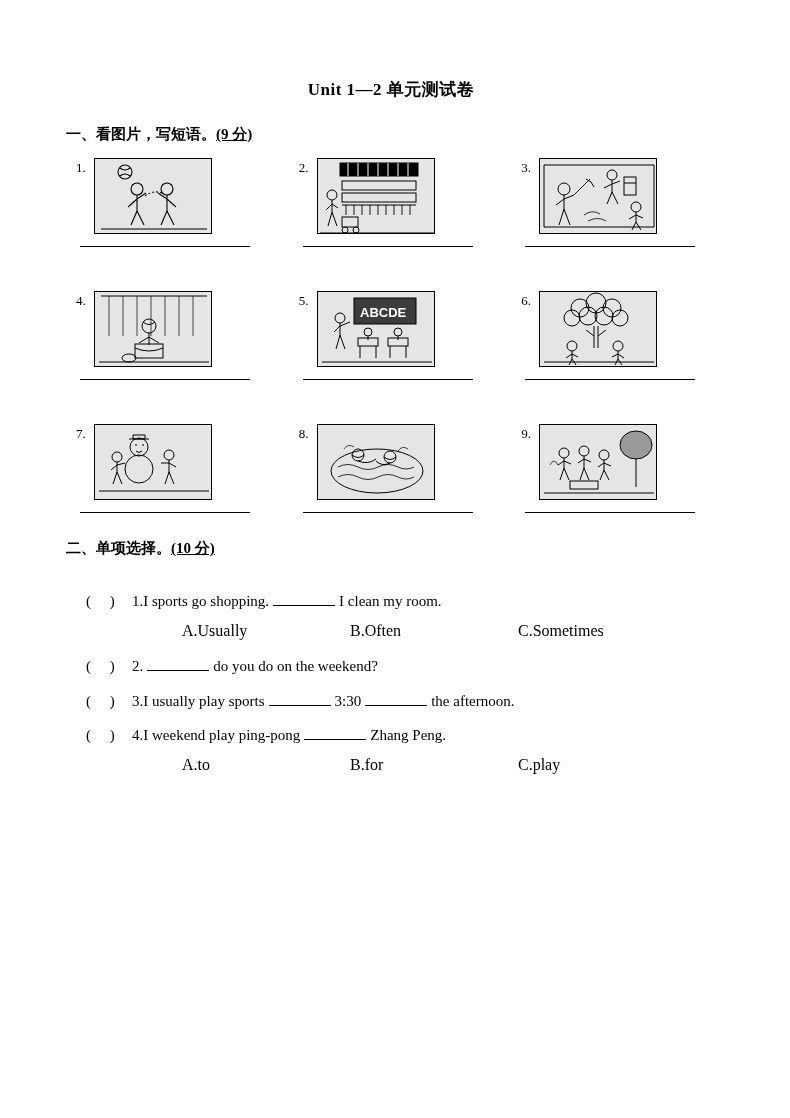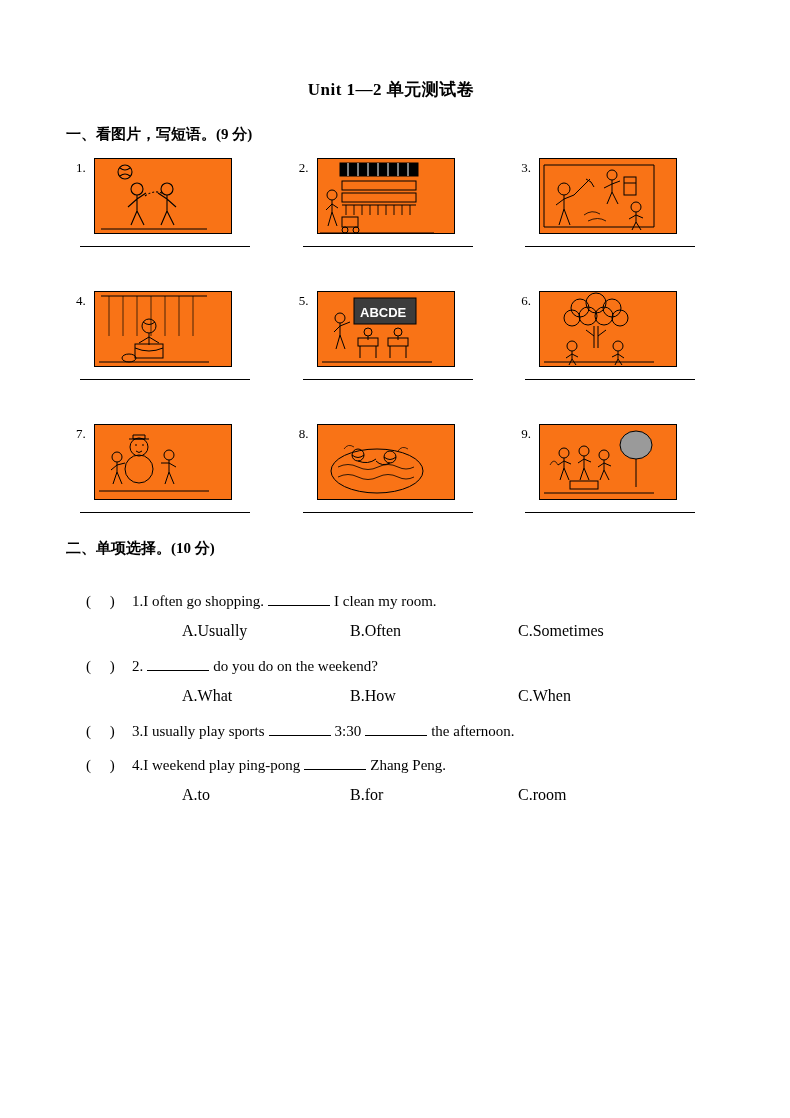--- a/index.html
+++ b/index.html
@@ -28,20 +28,21 @@
     font-family: "Liberation Serif", serif;
   }
   .section-head {
     font-weight: bold;
     font-size: 15px;
     margin: 24px 0 0 66px;
     font-family: "Liberation Sans", sans-serif;
   }
   .section-head .pts {
     font-family: "Liberation Serif", serif;
+    text-decoration: underline;
   }
 
   
   .pic-grid {
     margin: 14px 0 0 76px;
     width: 640px;
   }
   .pic-row {
     display: flex;
     gap: 28px;
@@ -55,24 +56,24 @@
     display: flex;
     align-items: flex-start;
   }
   .pic-num {
     font-size: 13px;
     width: 18px;
     padding-top: 2px;
     font-family: "Liberation Serif", serif;
   }
   .pic-box {
-    width: 138px;
+    width: 118px;
     height: 76px;
     border: 1px solid #000;
-    background: #f97316;
+    background: #e5e5e5;
     position: relative;
     overflow: hidden;
   }
   .pic-box svg { display: block; }
   .answer-line {
     border-bottom: 1px solid #000;
     height: 1px;
     width: 170px;
     margin: 12px 0 0 4px;
   }
@@ -356,51 +357,46 @@
   </div>
 
   <div class="section-head" style="margin-top:19px;">
     <span>二、单项选择。</span><span class="pts">(10 分)</span>
   </div>
 
   <div class="choices">
 
     <div class="q">
       <div class="q-line">
-        <span class="paren">(&nbsp;&nbsp;&nbsp;&nbsp;&nbsp;)</span><span>1.</span><span>I often go shopping.</span><span class="blank"></span><span>I clean my room.</span>
+        <span class="paren">(&nbsp;&nbsp;&nbsp;&nbsp;&nbsp;)</span><span>1.</span><span>I sports go shopping.</span><span class="blank"></span><span>I clean my room.</span>
       </div>
       <div class="opts">
         <span class="opt">A.Usually</span>
         <span class="opt">B.Often</span>
         <span class="opt">C.Sometimes</span>
       </div>
     </div>
 
     <div class="q">
       <div class="q-line">
         <span class="paren">(&nbsp;&nbsp;&nbsp;&nbsp;&nbsp;)</span><span>2.</span><span class="blank"></span><span>do you do on the weekend?</span>
       </div>
-      <div class="opts">
-        <span class="opt">A.What</span>
-        <span class="opt">B.How</span>
-        <span class="opt">C.When</span>
-      </div>
     </div>
 
     <div class="q">
       <div class="q-line">
         <span class="paren">(&nbsp;&nbsp;&nbsp;&nbsp;&nbsp;)</span><span>3.</span><span>I usually play sports</span><span class="blank"></span><span>3:30</span><span class="blank"></span><span>the afternoon.</span>
       </div>
     </div>
 
     <div class="q">
       <div class="q-line">
         <span class="paren">(&nbsp;&nbsp;&nbsp;&nbsp;&nbsp;)</span><span>4.</span><span>I weekend play ping-pong</span><span class="blank"></span><span>Zhang Peng.</span>
       </div>
       <div class="opts">
         <span class="opt">A.to</span>
         <span class="opt">B.for</span>
-        <span class="opt">C.room</span>
+        <span class="opt">C.play</span>
       </div>
     </div>
   </div>
 
 </div>
 
 </body></html>

